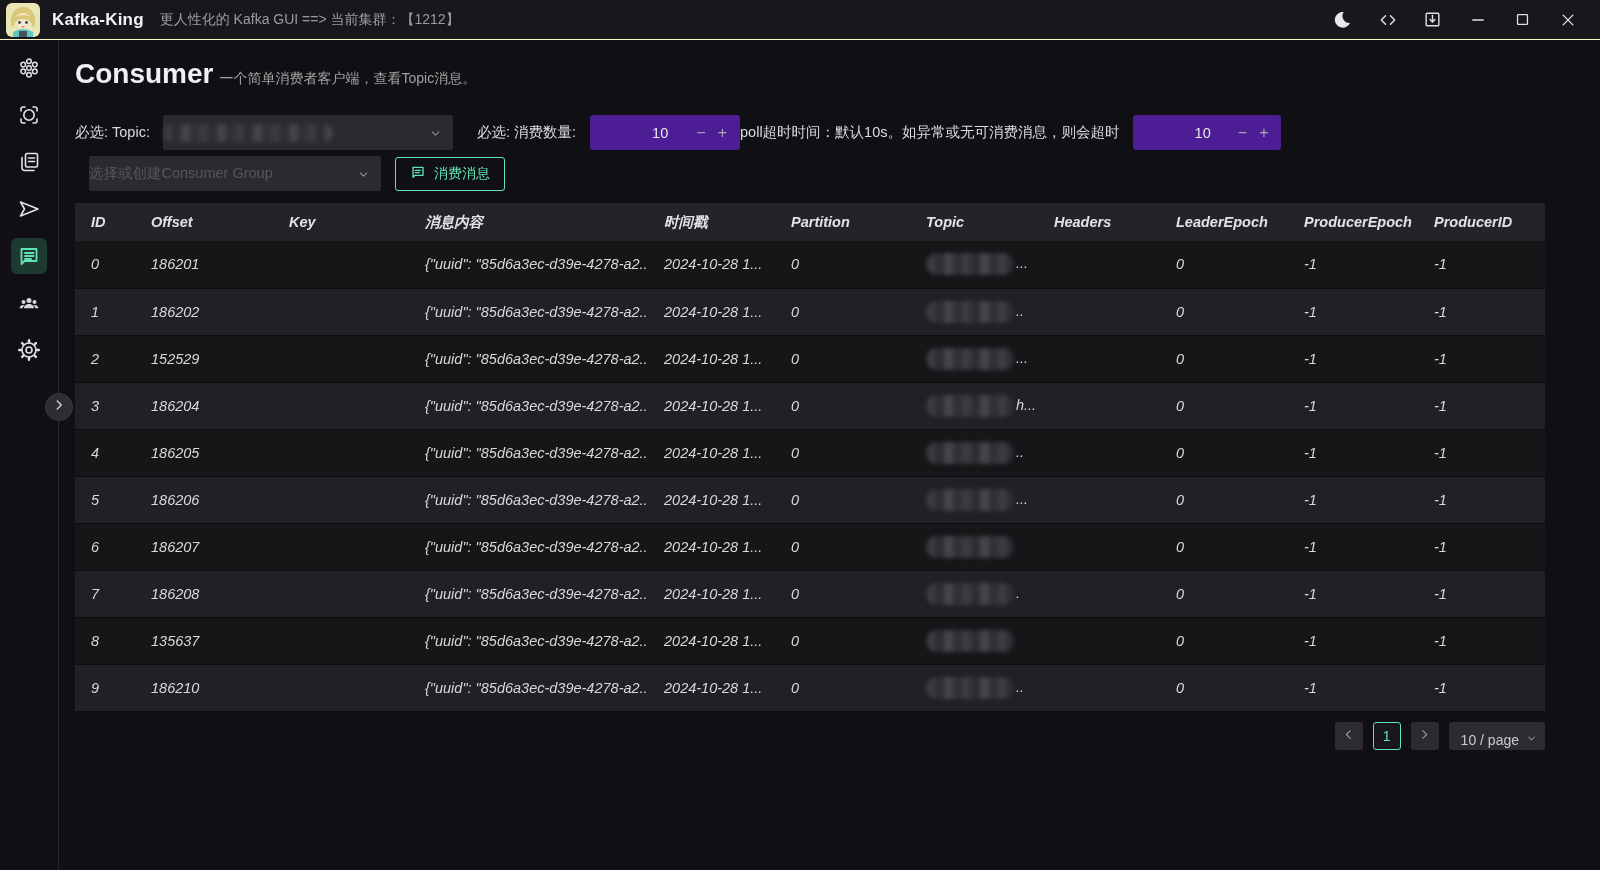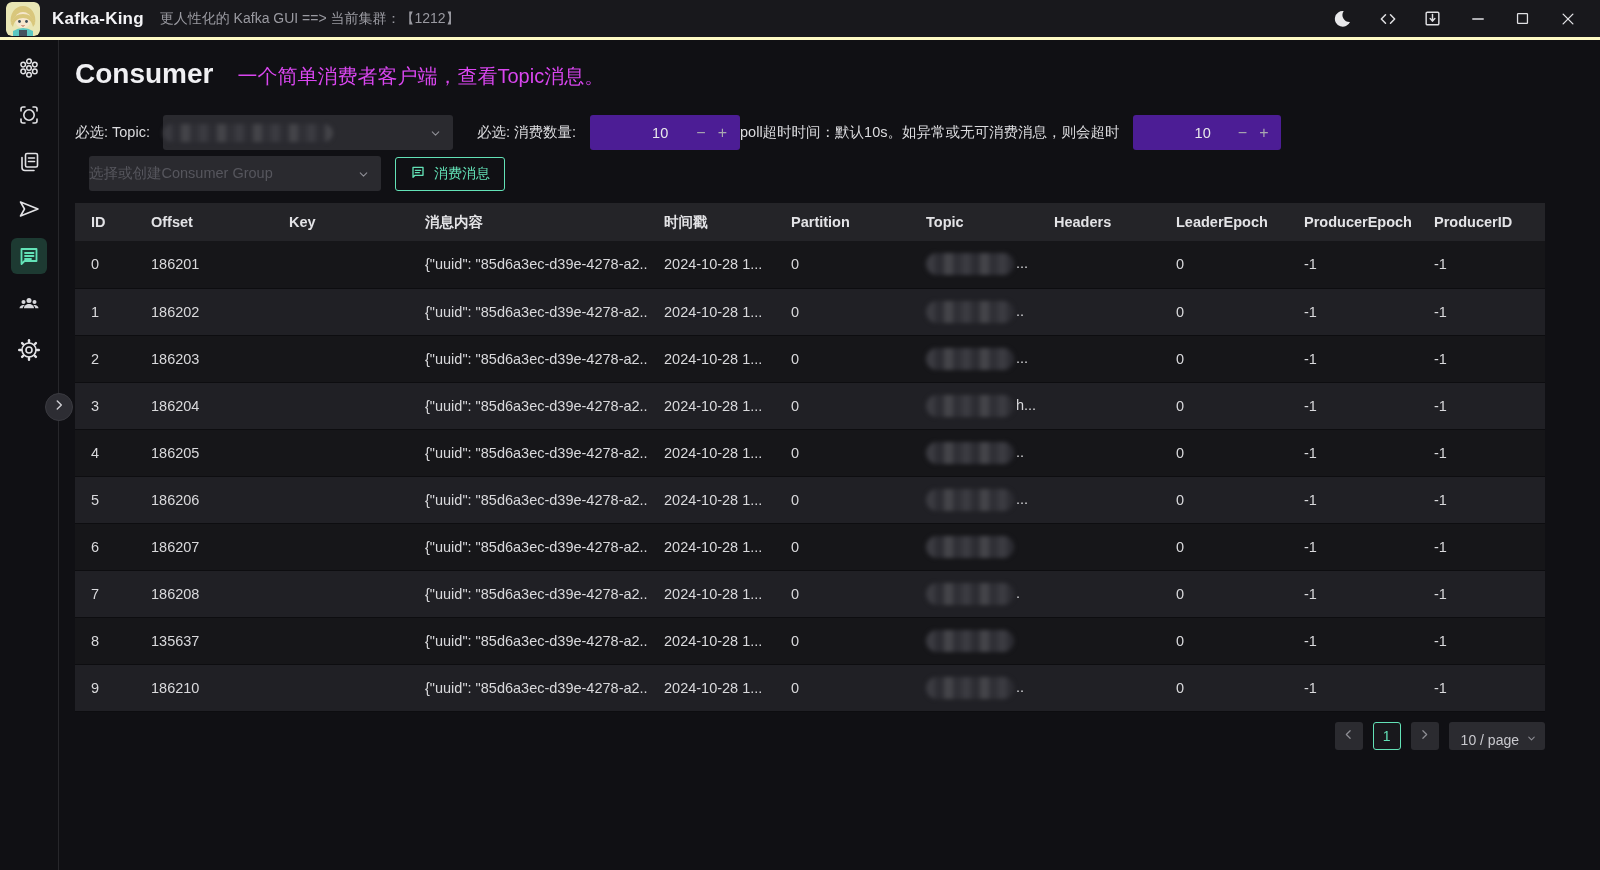--- a/index.html
+++ b/index.html
@@ -1,21 +1,21 @@
 <!DOCTYPE html>
 <html><head>
 <meta charset="utf-8">
 <style>
   * { margin:0; padding:0; box-sizing:border-box; }
   html,body { width:1600px; height:870px; overflow:hidden; background:#101014;
     font-family:"Liberation Sans", sans-serif; color:#d9d9dc; }
 
   
   .titlebar { position:absolute; left:0; top:0; width:1600px; height:40px;
-    background:#18181c; border-bottom:3px solid #fef9c3; display:flex; align-items:center; z-index:20; }
+    background:#18181c; border-bottom:1px solid #fef9c3; display:flex; align-items:center; z-index:20; }
   .logo { width:34px; height:34px; border-radius:6px; margin-left:6px; overflow:hidden; flex:0 0 auto; }
   .app-name { font-size:17px; font-weight:bold; color:#f3f3f6; margin-left:12px; letter-spacing:.2px; }
   .app-sub { font-size:14px; color:#9a9aa1; margin-left:16px; }
   .tb-right { margin-left:auto; display:flex; align-items:center; padding-right:10px; }
   .tb-btn { width:45px; height:40px; display:flex; align-items:center; justify-content:center; cursor:pointer; }
   .tb-btn svg { display:block; }
 
   
   .sidebar { position:absolute; left:0; top:40px; width:59px; height:830px;
     background:#101014; border-right:1px solid #27272b; z-index:10; }
@@ -25,21 +25,21 @@
   .side-item.active { background:#1d3a32; }
   .side-item svg { display:block; }
   .expander { position:absolute; left:45px; top:393px; width:28px; height:28px; border-radius:50%;
     background:#2d2d33; border:1px solid #3a3a40; display:flex; align-items:center; justify-content:center;
     cursor:pointer; z-index:15; }
 
   
   .main { position:absolute; left:59px; top:40px; width:1541px; height:830px; }
   .page-head { position:absolute; left:16px; top:18px; display:flex; align-items:baseline; }
   .page-title { font-size:28px; font-weight:bold; color:#f0f0f3; }
-  .page-sub { font-size:20px; color:#d946ef; margin-left:24px; }
+  .page-sub { font-size:14px; color:#a3a3a3; margin-left:6px; }
 
   .label { font-size:14.5px; color:#dcdcdf; white-space:nowrap; }
 
   .form-row1 { position:absolute; left:16px; top:75px; height:35px; display:flex; align-items:center; }
   .form-row2 { position:absolute; left:16px; top:116px; height:35px; display:flex; align-items:center; }
 
   .select { height:35px; background:#2a2a2f; border-radius:3px; position:relative;
     display:flex; align-items:center; justify-content:flex-start; cursor:pointer; }
   .select .chev { position:absolute; right:11px; top:11px; }
   .sel-topic { width:290px; margin-left:13px; }
@@ -55,21 +55,21 @@
     display:flex; align-items:center; cursor:text; }
   .num-val { flex:1; text-align:center; font-size:14.5px; color:#e8e8eb; padding-left:34px; }
   .steppers { display:flex; align-items:center; gap:12px; padding-right:13px; }
   .step { font-size:16px; color:#a9a9b0; line-height:1; cursor:pointer; }
 
   .consume-btn { height:34px; margin-left:14px; padding:0 14px; display:flex; align-items:center; gap:8px;
     background:transparent; border:1px solid #63e2b7; border-radius:3px; color:#63e2b7;
     font-size:14px; cursor:pointer; font-family:Liberation Sans, sans-serif; }
 
   
-  .table-wrap { position:absolute; left:16px; top:163px; width:1470px; }
+  .table-wrap { position:absolute; left:16px; top:163px; width:1470px;font-style:italic; }
   table { width:1470px; border-collapse:collapse; table-layout:fixed; }
   thead th { height:38px; background:#242428; color:#e3e3e6; font-size:14.5px; font-weight:600;
     text-align:left; padding:0 8px 0 16px; white-space:nowrap; }
   tbody td { height:47px; font-size:14.5px; color:#d9d9dc; padding:0 8px 0 16px;
     white-space:nowrap; overflow:hidden; text-overflow:clip; }
   tbody tr:nth-child(odd)  { background:#161619; }
   tbody tr:nth-child(even) { background:#202025; }
   tbody tr { border-bottom:1px solid #0d0d10; }
   td .blur-blob { width:88px; height:22px; border-radius:11px; margin-right:2px; }
 
@@ -342,21 +342,21 @@
       <td>0</td>
       <td><span class="blur-blob"></span><span>..</span></td>
       <td></td>
       <td>0</td>
       <td>-1</td>
       <td>-1</td>
     </tr>
 
     <tr>
       <td>2</td>
-      <td>186203</td>
+      <td>152529</td>
       <td></td>
       <td>{"uuid": "85d6a3ec-d39e-4278-a2...</td>
       <td>2024-10-28 1...</td>
       <td>0</td>
       <td><span class="blur-blob"></span><span>...</span></td>
       <td></td>
       <td>0</td>
       <td>-1</td>
       <td>-1</td>
     </tr>

